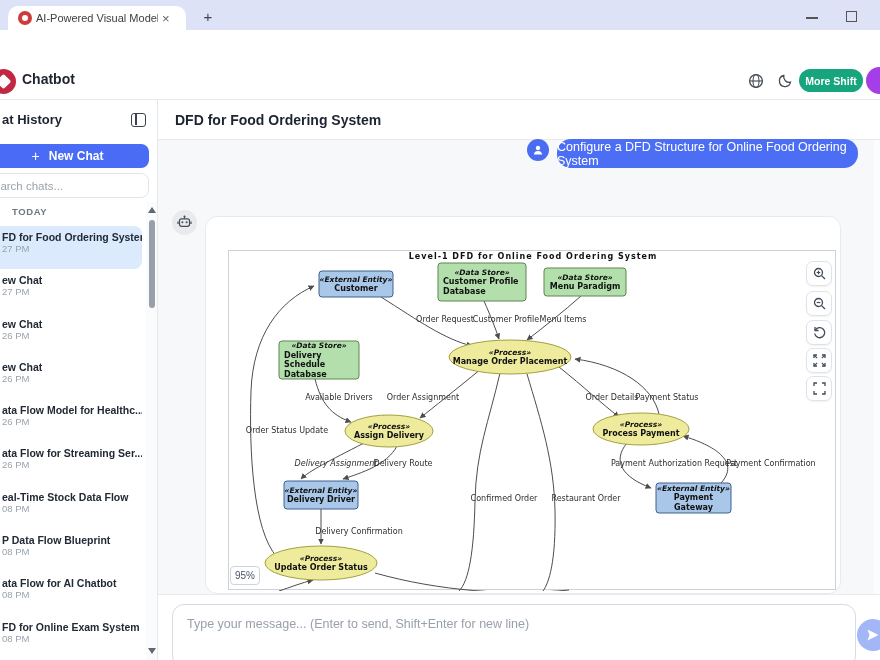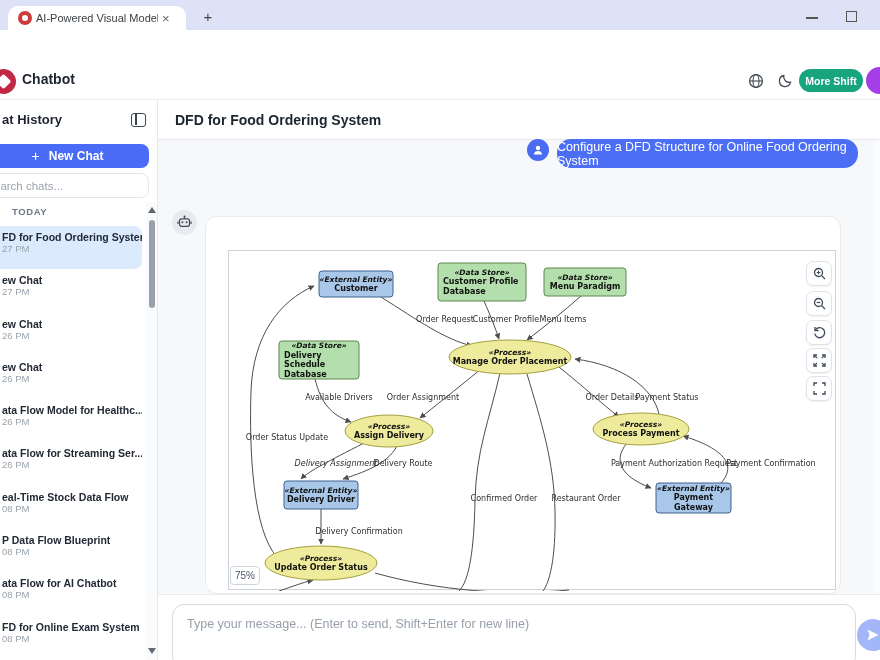--- a/index.html
+++ b/index.html
@@ -278,27 +278,28 @@
         <rect x="209" y="12" width="88" height="38" rx="3" fill="#b3dfad" stroke="#5f8550"></rect>
         <rect x="315" y="17" width="82" height="28" rx="3" fill="#b3dfad" stroke="#5f8550"></rect>
         <rect x="50" y="90" width="80" height="38" rx="3" fill="#b3dfad" stroke="#5f8550"></rect>
         <ellipse cx="281" cy="106" rx="61" ry="17" fill="#eeeb9c" stroke="#a3a03f"></ellipse>
         <ellipse cx="160" cy="180" rx="44" ry="16" fill="#eeeb9c" stroke="#a3a03f"></ellipse>
         <ellipse cx="412" cy="178" rx="48" ry="16" fill="#eeeb9c" stroke="#a3a03f"></ellipse>
         <rect x="55" y="230" width="74" height="28" rx="3" fill="#a9c7e8" stroke="#3f6191"></rect>
         <rect x="427" y="232" width="75" height="30" rx="3" fill="#a9c7e8" stroke="#3f6191"></rect>
         <ellipse cx="92" cy="312" rx="56" ry="17" fill="#eeeb9c" stroke="#a3a03f"></ellipse>
       </svg>
+    <div class="abs" id="dfd-title">Level-1 DFD for Online Food Ordering System</div>
     <div class="abs" id="dfd-labels" style="left:0; top:0;">
         <div class="dfd-label abs" style="left: 216px; top: 64px;">Order Request</div>
         <div class="dfd-label abs" style="left: 277px; top: 64px;">Customer Profile</div>
         <div class="dfd-label abs" style="left: 334px; top: 64px;">Menu Items</div>
         <div class="dfd-label abs" style="left: 110px; top: 142px;">Available Drivers</div>
         <div class="dfd-label abs" style="left: 194px; top: 142px;">Order Assignment</div>
-        <div class="dfd-label abs" style="left: 58px; top: 175px; margin-top: 7px;">Order Status Update</div>
+        <div class="dfd-label abs" style="left: 58px; top: 175px;">Order Status Update</div>
         <div class="dfd-label abs" style="left: 107px; top: 208px; font-style: italic;">Delivery Assignment</div>
         <div class="dfd-label abs" style="left: 174px; top: 208px;">Delivery Route</div>
         <div class="dfd-label abs" style="left: 383px; top: 142px;">Order Details</div>
         <div class="dfd-label abs" style="left: 438px; top: 142px;">Payment Status</div>
         <div class="dfd-label abs" style="left: 445px; top: 208px;">Payment Authorization Request</div>
         <div class="dfd-label abs" style="left: 542px; top: 208px;">Payment Confirmation</div>
         <div class="dfd-label abs" style="left: 275px; top: 243px;">Confirmed Order</div>
         <div class="dfd-label abs" style="left: 357px; top: 243px;">Restaurant Order</div>
         <div class="dfd-label abs" style="left: 130px; top: 276px;">Delivery Confirmation</div>
       </div>
@@ -371,21 +372,21 @@
       <svg class="ic" width="13" height="13" viewBox="0 0 13 13">
           <path d="M1 4V1h3M9 1h3v3M12 9v3H9M4 12H1V9" fill="none" stroke="#3f4a5a" stroke-width="1.3"></path>
           <path d="M1 1l3.2 3.2M12 1L8.8 4.2M12 12L8.8 8.8M1 12l3.2-3.2" stroke="#3f4a5a" stroke-width="1.1"></path>
         </svg>
     </div>
     <div class="abs zoom-btn" style="top:125px;">
       <svg class="ic" width="13" height="13" viewBox="0 0 13 13">
           <path d="M1 4V1h3M9 1h3v3M12 9v3H9M4 12H1V9" fill="none" stroke="#3f4a5a" stroke-width="1.3"></path>
         </svg>
     </div>
-    <div class="abs" id="zoom-badge">75%</div>
+    <div class="abs" id="zoom-badge">95%</div>
   </div>
 </div>
 
 <div class="abs" id="input-bar"></div>
 <textarea class="abs" id="msg-input" placeholder="Type your message... (Enter to send, Shift+Enter for new line)" style=""></textarea>
 <button class="abs" id="send-btn">
   <svg class="ic" width="14" height="14" viewBox="0 0 14 14">
       <path d="M1.5 12.5L12.5 7 1.5 1.5 3.5 7z" fill="#fff"></path>
     </svg>
 </button>

